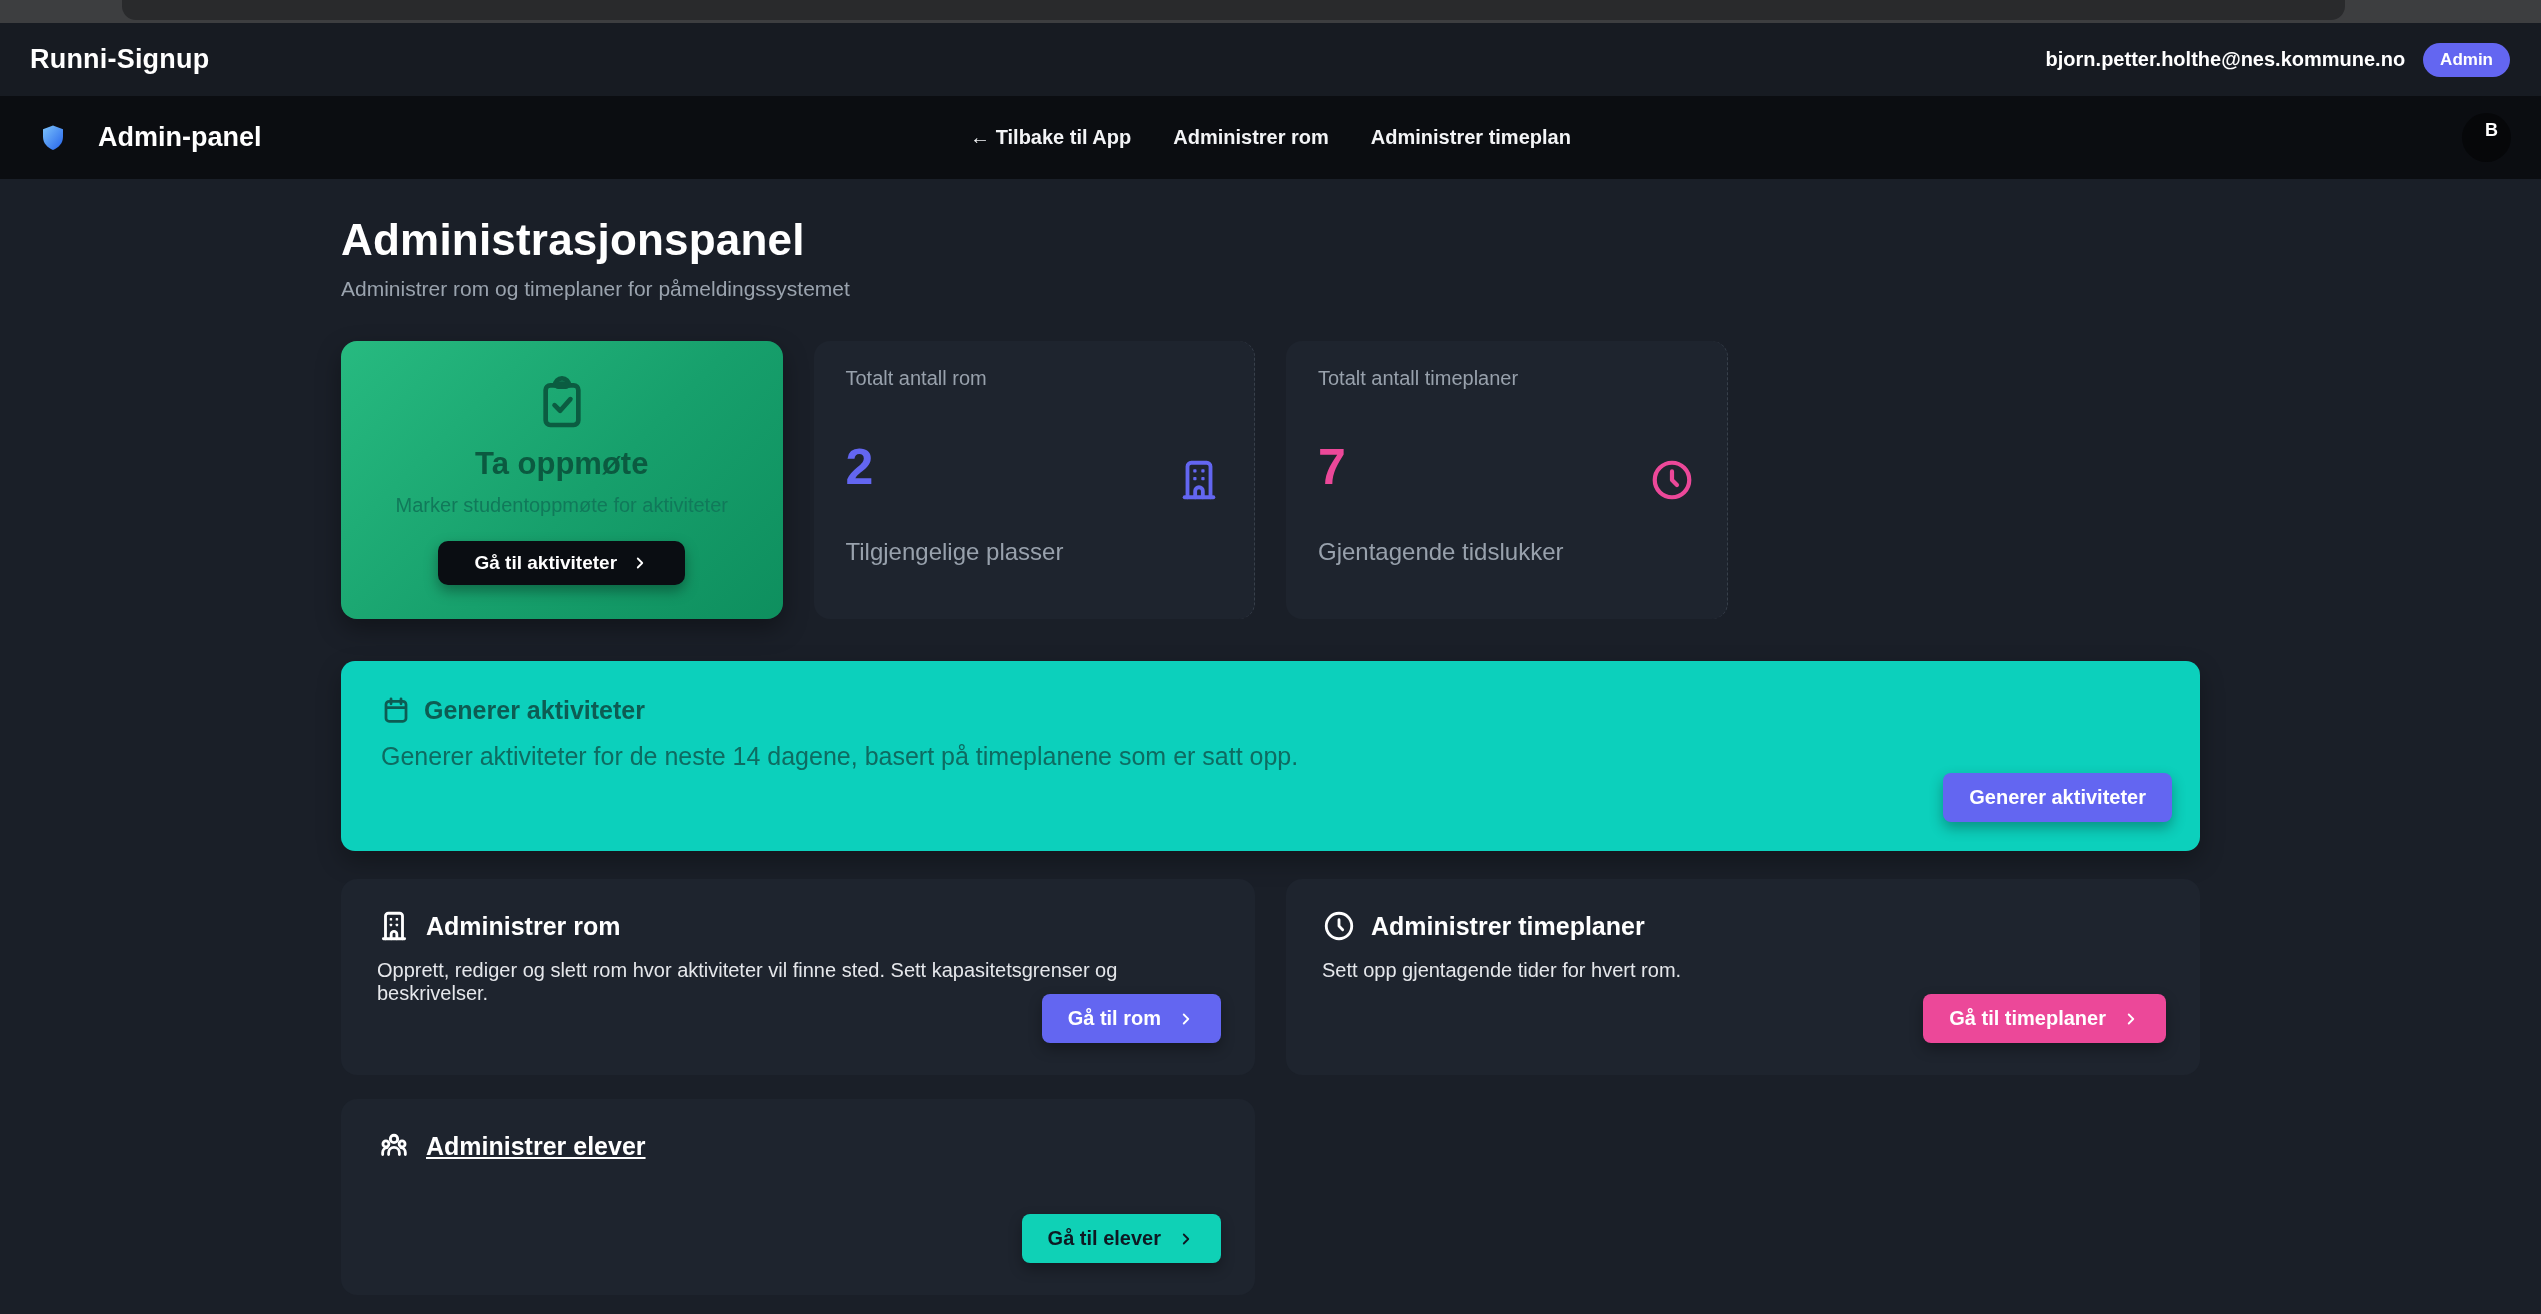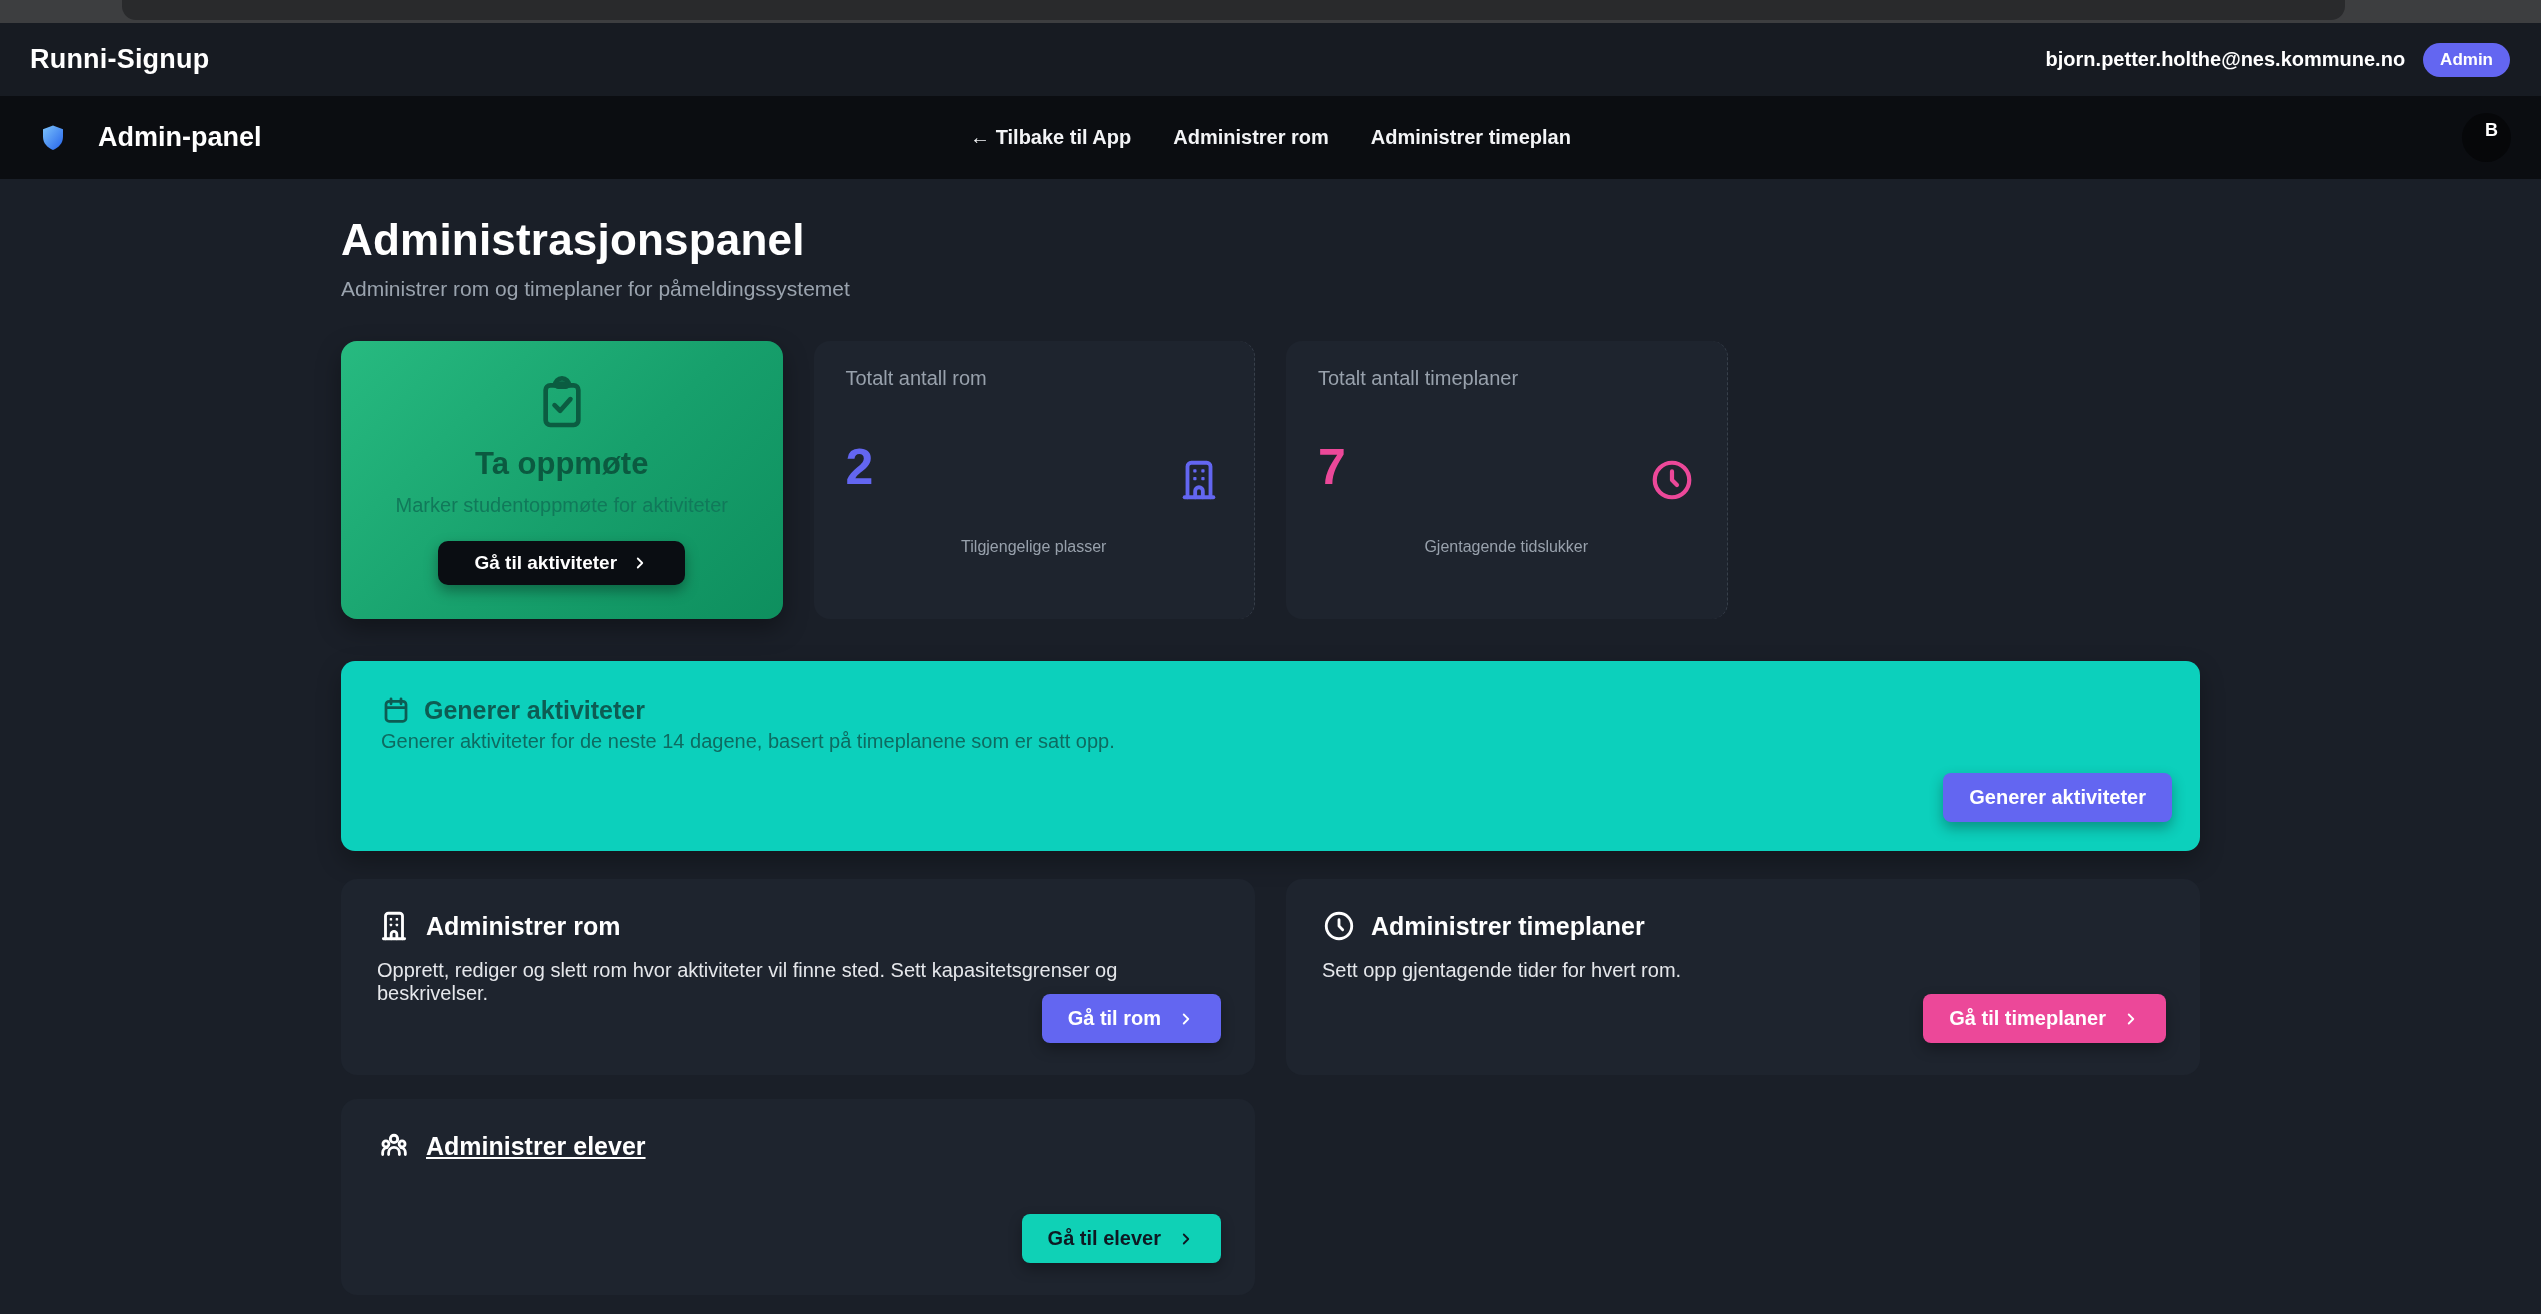--- a/index.html
+++ b/index.html
@@ -54,31 +54,31 @@
   .action-desc { margin-top:12px; font-size:20px; color:#11795a; }
   .btn-dark { margin-top:24px; display:inline-flex; align-items:center; gap:14px;
     background:#0a0d12; color:#fff; border:none; border-radius:10px;
     padding:11px 36px; font-size:19px; font-weight:700; cursor:pointer;
     font-family:inherit; box-shadow:0 6px 14px rgba(0,0,0,.35);justify-content:space-between; }
 
   .stat-card { height:278px; padding:26px 32px; position:relative;
                border-right:1px dashed rgba(148,163,184,.22); }
   .stat-label { font-size:20px; color:#98a1ac; }
   .stat-value { margin-top:52px; font-size:50px; font-weight:700; line-height:1; }
-  .stat-sub { margin-top:46px; font-size:16px; color:#98a1ac;text-align:center; }
+  .stat-sub { margin-top:46px; font-size:24px; color:#98a1ac; }
   .stat-icon { position:absolute; right:32px; top:50%; transform:translateY(-50%); }
   .accent-indigo { color:#6366f1; }
   .accent-pink { color:#ec4899; }
 
   
   .banner { margin-top:42px; height:190px; border-radius:14px; background:#0cd0bc;
             position:relative; padding:34px 40px; box-shadow:0 10px 24px rgba(0,0,0,.3); }
   .banner-title-row { display:flex; align-items:center; gap:13px; color:#0d5c53; }
   .banner-title { font-size:25px; font-weight:700; }
-  .banner-desc { margin-top:5px; font-size:20px; color:#0e6b61; }
+  .banner-desc { margin-top:17px; font-size:25px; color:#0e6b61; }
   .banner .btn-indigo { position:absolute; right:28px; bottom:29px; }
 
   
   .manage-grid { margin-top:28px; display:grid; grid-template-columns:1fr 1fr; gap:31px; }
   .manage-card { height:196px; padding:30px 36px; position:relative; }
   .manage-title-row { display:flex; align-items:center; gap:15px; }
   .manage-title { font-size:25px; font-weight:700; }
   .manage-desc { margin-top:16px; font-size:20px; color:#e5e7eb; }
   .manage-card .btn { position:absolute; right:34px; bottom:32px; }
 

